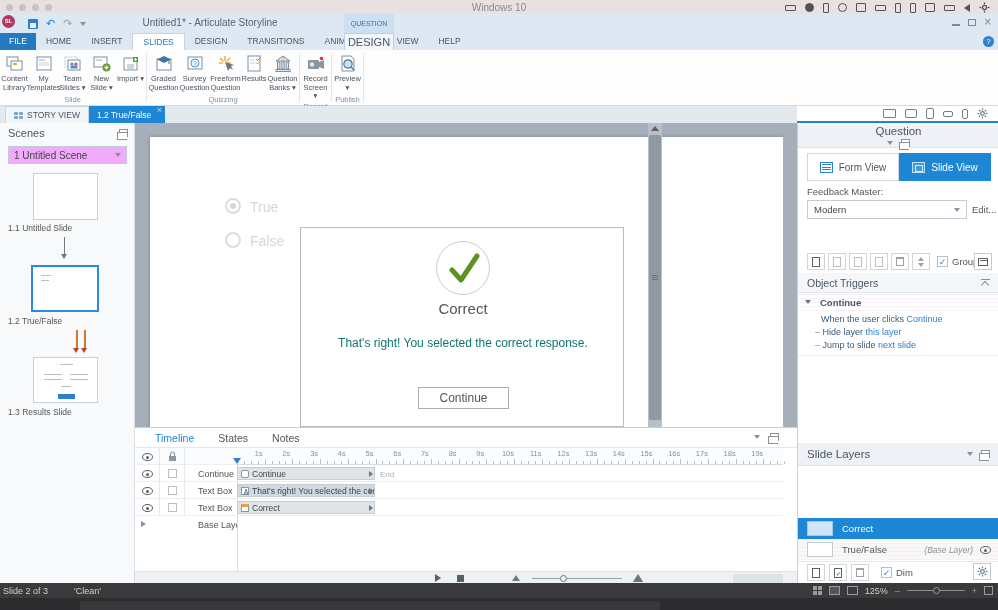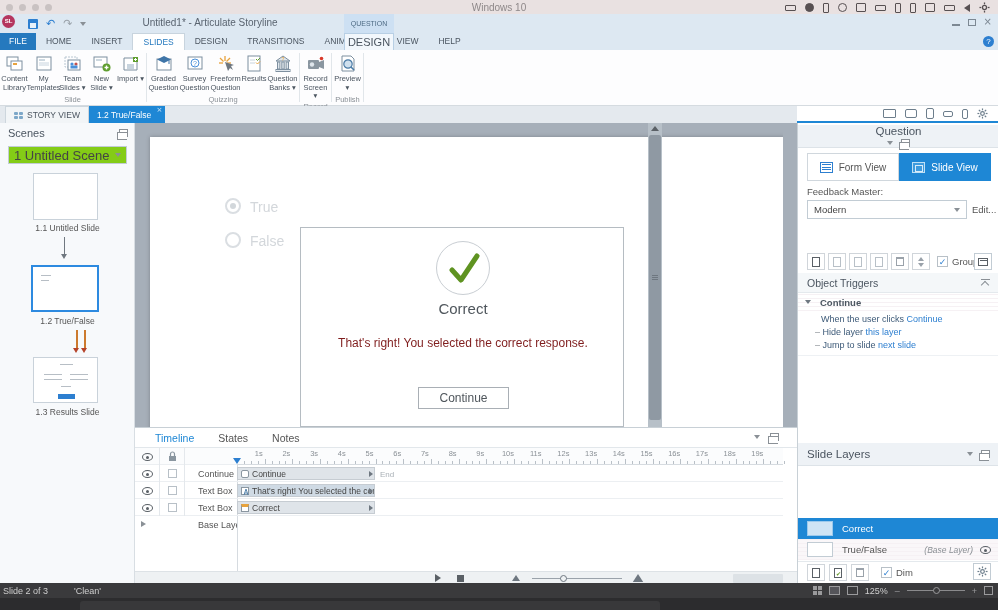--- a/index.html
+++ b/index.html
@@ -55,39 +55,39 @@
   .dtab.active .tclose{position:absolute;right:3px;top:1px;font-size:7px;line-height:7px;color:#cfe6f8;}
   .sv-ico{width:9px;height:7px;display:grid;grid-template-columns:4px 4px;gap:1px;}
   .sv-ico b{background:#7da7c8;border-radius:1px;}
   #device-row{position:absolute;right:0;top:106px;width:201px;height:17px;background:#fff;border-bottom:2px solid #1e87d5;display:flex;align-items:center;justify-content:flex-end;gap:9px;padding-right:10px;}
   .dev{border:1px solid #6d7e8c;border-radius:1px;}
   
   #main{left:0;top:123px;width:998px;height:460px;background:#a6afb9;}
   
   #scenes{left:0;top:0;width:135px;height:460px;background:#f7f9fb;border-right:1px solid #d8dee3;}
   #scenes-hd{left:8px;top:4px;width:120px;display:flex;justify-content:space-between;align-items:center;font-size:11px;color:#4b5560;}
-  #scene-dd{left:8px;top:23px;width:119px;height:18px;background:#84cc16;border:1px solid #c2ccd4;display:flex;align-items:center;font-size:13px;color:#444;padding:0 5px;justify-content:space-between;}
+  #scene-dd{left:8px;top:23px;width:119px;height:18px;background:#f0abfc;border:1px solid #c2ccd4;display:flex;align-items:center;font-size:10px;color:#444;padding:0 5px;justify-content:space-between;}
   .thumb{background:#fff;border:1px solid #c9d2da;}
-  .thumb-label{position:absolute;width:135px;text-align:center;font-size:8.5px;color:#555;left:0;}
+  .thumb-label{position:absolute;width:135px;font-size:8.5px;color:#555;left:8px;}
   #arrow1{left:64px;top:114px;width:1px;height:17px;background:#707880;}
   #arrow1:after{content:"";position:absolute;left:-3px;top:17px;border:3.5px solid transparent;border-top:5px solid #707880;}
   .oarrow{width:2px;height:18px;background:#cc7a2e;position:absolute;}
   .oahead{position:absolute;border:3px solid transparent;border-top:5px solid #b5432a;}
   .mini-line{position:absolute;background:#b7bec5;height:1px;}
   
   #canvas{left:135px;top:0;width:648px;height:304px;overflow:hidden;}
   #slide{position:absolute;left:15px;top:14px;width:635px;height:300px;background:#fff;box-shadow:0 0 4px rgba(0,0,0,.25);}
   #title-ph{position:absolute;left:60px;top:9px;width:487px;height:34px;border:1px dashed #e0e4e8;display:flex;align-items:center;padding-left:18px;font-size:21px;color:#ccd1d6;}
   .radio{position:absolute;width:16px;height:16px;border-radius:50%;border:2px solid #dadee2;}
   .radio.sel:after{content:"";position:absolute;left:3px;top:3px;width:6px;height:6px;border-radius:50%;background:#d2d7db;}
   .radio-lbl{position:absolute;font-size:14px;color:#d3d7db;}
   #fb-dialog{position:absolute;left:150px;top:90px;width:324px;height:200px;background:#fff;border:1px solid #b5bcc2;}
   #fb-circle{position:absolute;left:135px;top:13px;width:54px;height:54px;border-radius:50%;border:1.5px solid #c9ced3;}
   #fb-head{position:absolute;left:0;top:72px;width:324px;text-align:center;font-size:15px;color:#4f565c;}
-  #fb-body{position:absolute;left:0;top:108px;width:324px;text-align:center;font-size:12px;color:#7f1d1d;}
+  #fb-body{position:absolute;left:0;top:108px;width:324px;text-align:center;font-size:12px;color:#0f766e;}
   #fb-btn{position:absolute;left:117px;top:159px;width:91px;height:22px;border:1px solid #a9afb5;background:#fff;font-size:12px;color:#4f565c;text-align:center;line-height:20px;}
   
   #cv-scroll{left:648px;top:0;width:14px;height:322px;background:#b7c0c8;}
   #cv-thumb{position:absolute;left:1px;top:12px;width:12px;height:285px;background:#8f99a3;border-radius:2px;}
   #cv-thumb:after{content:"";position:absolute;left:3px;top:140px;width:6px;height:1px;box-shadow:0 2px 0 #6e7780,0 4px 0 #6e7780,0 0 0 #6e7780;background:#6e7780;}
   .sc-arr{position:absolute;left:3px;width:0;height:0;border-left:4px solid transparent;border-right:4px solid transparent;}
   
   #timeline{left:135px;top:304px;width:662px;height:156px;background:#fff;border-top:1px solid #c8d0d6;}
   #tl-tabs{position:absolute;left:0;top:0;width:662px;height:20px;border-bottom:1px solid #e2e7eb;display:flex;align-items:center;gap:24px;padding-left:20px;font-size:10.5px;color:#555;}
   #tl-tabs .act{color:#1e87d5;}

